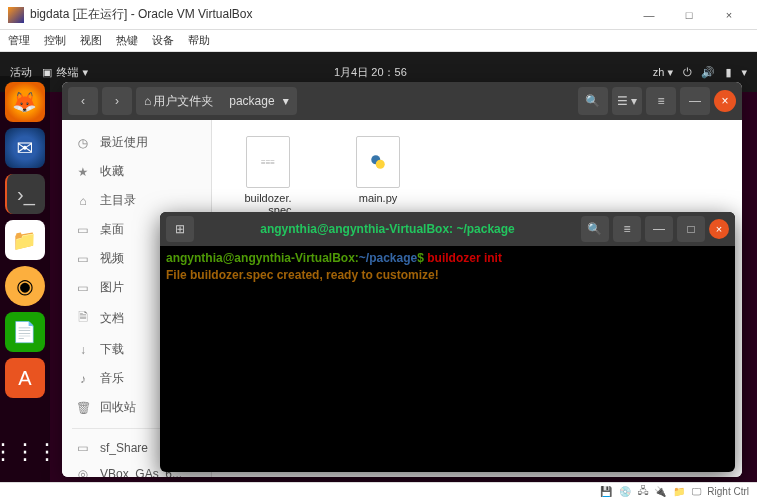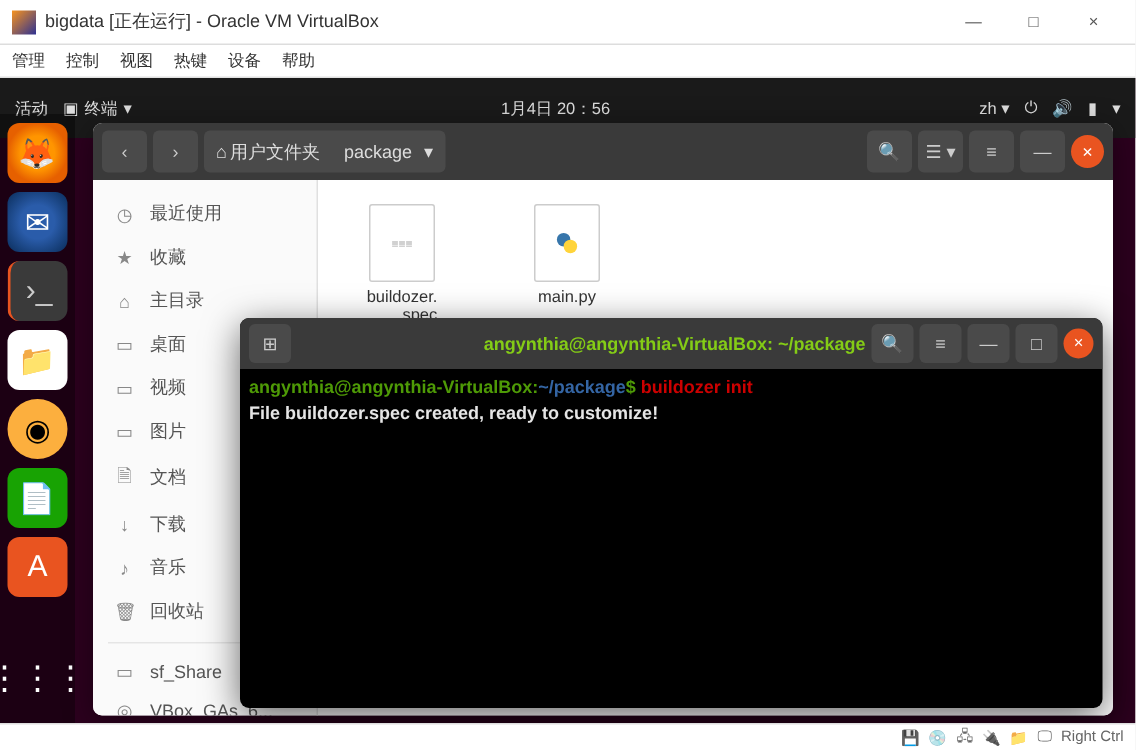--- a/index.html
+++ b/index.html
@@ -51,27 +51,27 @@
 
 .naut-content { flex: 1; background: #fff; padding: 16px; display: flex; gap: 30px; align-items: flex-start; }
 .file-icon { width: 80px; display: flex; flex-direction: column; align-items: center; gap: 4px; font-size: 11px; color: #333; }
 .file-icon .doc { width: 44px; height: 52px; background: #fff; border: 1px solid #ccc; border-radius: 2px; display: flex; align-items: center; justify-content: center; }
 .file-icon .py-badge { width: 18px; height: 18px; }
 
 
 .terminal { position: absolute; left: 160px; top: 160px; width: 575px; height: 260px; background: #000; border-radius: 6px; box-shadow: 0 6px 24px rgba(0,0,0,0.6); overflow: hidden; }
 .term-titlebar { height: 34px; background: #3a3a3a; display: flex; align-items: center; padding: 0 6px; gap: 4px; }
 .term-btn { width: 28px; height: 26px; background: #4a4a4a; border-radius: 4px; display: flex; align-items: center; justify-content: center; color: #ccc; font-size: 12px; }
-.term-title { flex: 1; text-align: right; color: #84cc16; font-size: 12px; font-weight: bold; }
+.term-title { flex: 1; text-align: center; color: #22c55e; font-size: 12px; font-weight: bold; }
 .term-close { background: #e95420; border-radius: 50%; width: 20px; height: 20px; color: #fff; display: flex; align-items: center; justify-content: center; font-size: 11px; }
 .term-body { padding: 4px 6px; font-family: "Consolas","Monaco",monospace; font-size: 12px; line-height: 1.45; font-weight: bold; }
 .prompt { color: #4e9a06; }
 .path { color: #3465a4; }
 .cmd { color: #cc0000; }
-.output { color: #e5e5e5; }
+.output { color: #a16207; }
 .cursor { display: inline-block; width: 8px; height: 14px; background: #4e9a06; vertical-align: middle; }
 
 
 .vbox-status { position: absolute; bottom: 0; left: 0; right: 0; height: 18px; background: #fff; display: flex; align-items: center; justify-content: flex-end; padding: 0 8px; gap: 6px; font-size: 10px; color: #666; border-top: 1px solid #ddd; }
 </style>
 </head>
 <body>
 
 <div class="vbox-titlebar">
   <div class="vbox-icon"></div>

